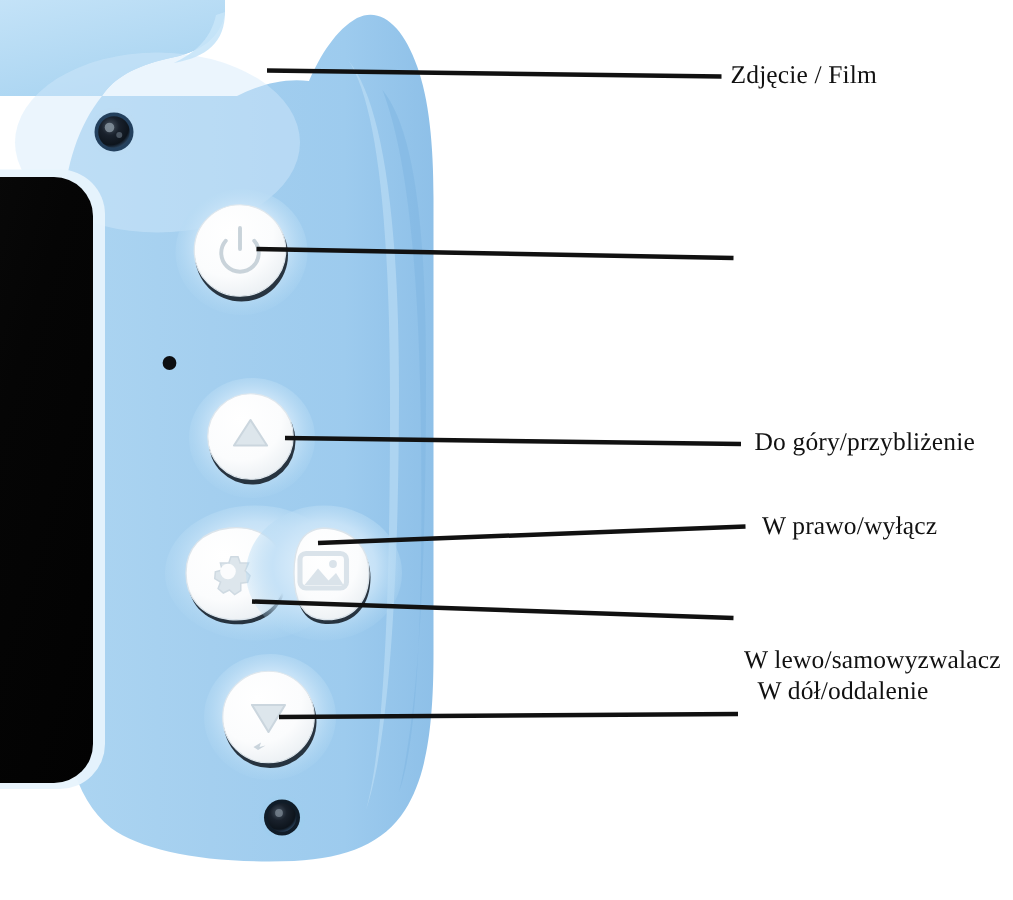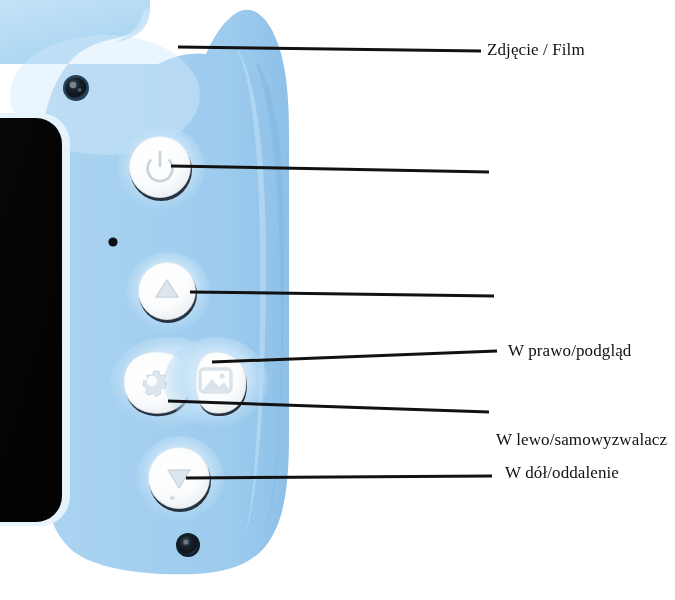--- a/index.html
+++ b/index.html
@@ -20,21 +20,21 @@
     font-size:17px;
     color:#111111;
     white-space:nowrap;
     letter-spacing:0.1px;
   }
   #lbl-shutter  {left:487px; top:40px;}
   #lbl-power    {left:495px; top:161px;}
   #lbl-up       {left:503px; top:285px;}
   #lbl-right    {left:508px; top:341px;}
   #lbl-left     {left:496px; top:401px;margin-top:29px;}
-  #lbl-down     {left:505px; top:463px;}
+  #lbl-down     {left:505px; top:451px;}
 </style>
 </head>
 <body>
 
 <div id="stage">
 
   <svg id="art" viewBox="0 0 675 600">
     <defs>
 
       <linearGradient id="bodyGrad" x1="0" y1="0" x2="1" y2="0">
@@ -204,20 +204,21 @@
       <line x1="190" y1="292" x2="494" y2="296"></line>
       <line x1="212" y1="362" x2="497" y2="351"></line>
       <line x1="168" y1="401" x2="489" y2="412"></line>
       <line x1="186" y1="478" x2="492" y2="476"></line>
     </g>
   </svg>
 
   <div class="label" id="lbl-shutter">Zdjęcie / Film</div>
 
 
-
-  <div class="label" id="lbl-right">W prawo/podgląd</div>
+  <div class="label" id="lbl-up">Do góry/przybliżenie</div>
+
+  <div class="label" id="lbl-right">W prawo/wyłącz</div>
 
   <div class="label" id="lbl-left">W lewo/samowyzwalacz</div>
 
   <div class="label" id="lbl-down">W dół/oddalenie</div>
 
 </div>
 
 </body></html>

